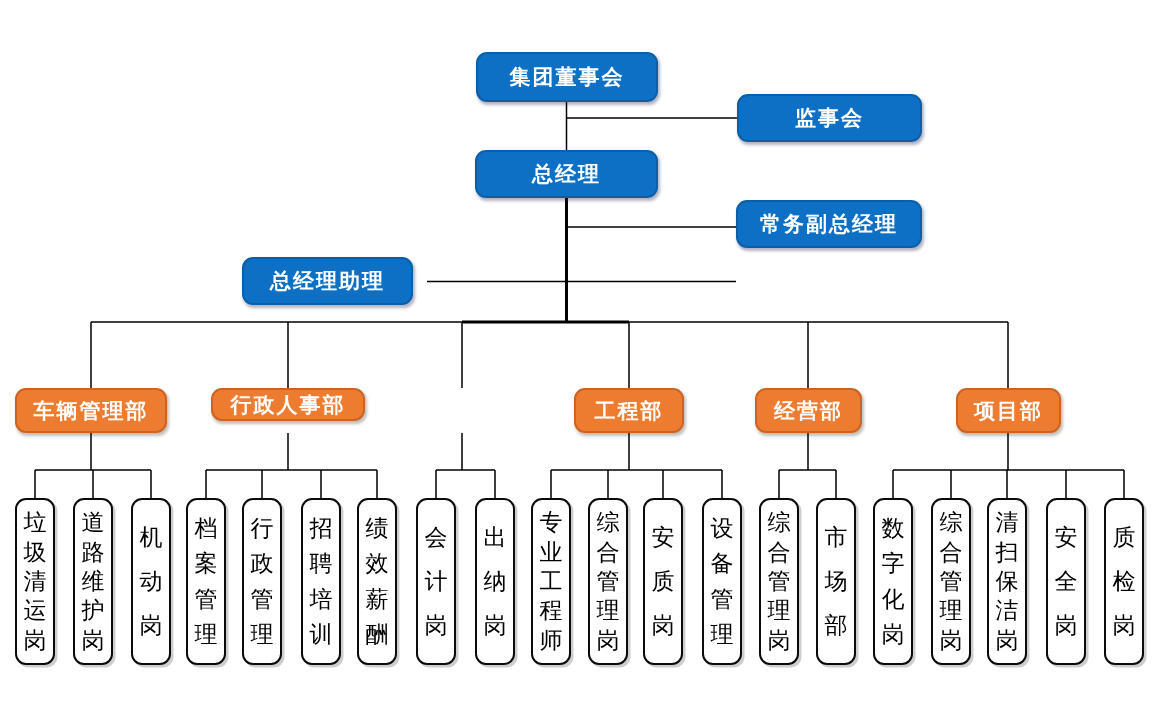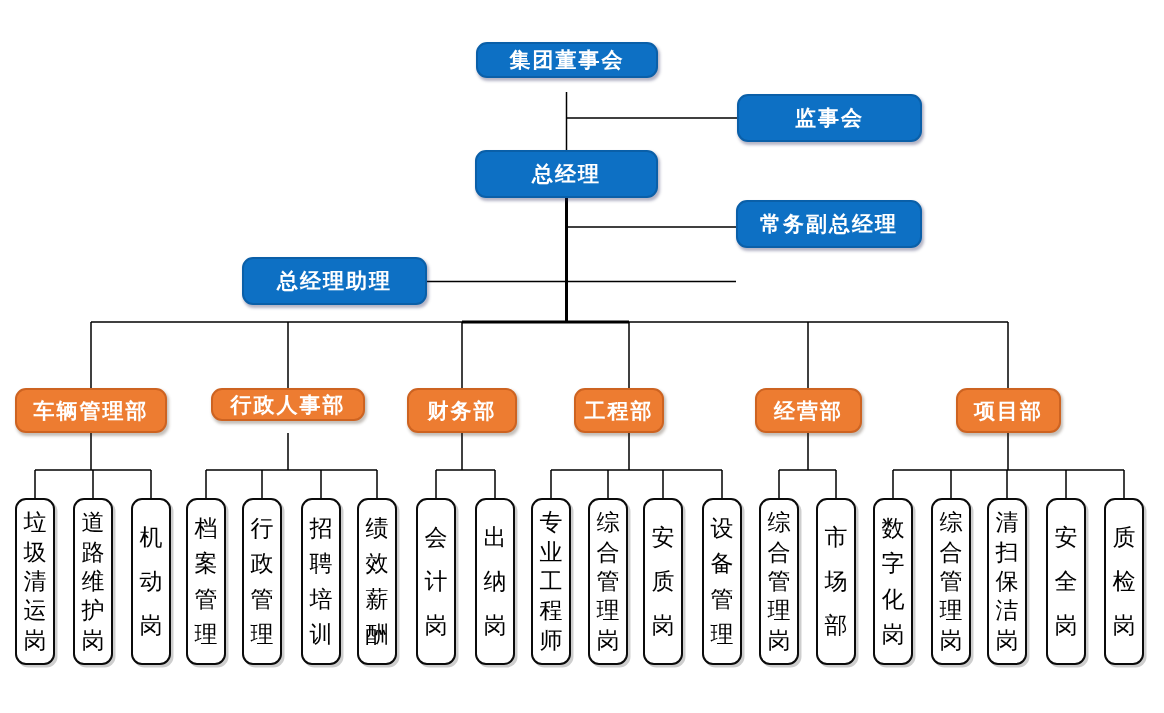--- a/index.html
+++ b/index.html
@@ -133,38 +133,37 @@
       <line x1="836" y1="470" x2="836" y2="499"></line>
 
       <line x1="893" y1="470" x2="893" y2="499"></line>
       <line x1="951" y1="470" x2="951" y2="499"></line>
       <line x1="1007" y1="470" x2="1007" y2="499"></line>
       <line x1="1066" y1="470" x2="1066" y2="499"></line>
       <line x1="1124" y1="470" x2="1124" y2="499"></line>
     </g>
   </svg>
 
-  <div class="node blue" style="left:476px;top:42px;width:182px;height:36px">集团董事会</div>
+  <div class="node blue" style="left:476px;top:52px;width:182px;height:50px">集团董事会</div>
 
   <div class="node blue" style="left:737px;top:94px;width:185px;height:48px">监事会</div>
 
   <div class="node blue" style="left:475px;top:150px;width:183px;height:48px">总经理</div>
 
   <div class="node blue" style="left:736px;top:200px;width:186px;height:48px">常务副总经理</div>
 
-  <div class="node blue" style="left:242px;top:257px;width:185px;height:48px">总经理助理</div>
+  <div class="node blue" style="left:242px;top:257px;width:171px;height:48px">总经理助理</div>
 
 
   <div class="node orange" style="left:15px;top:388px;width:152px;height:45px">车辆管理部</div>
 
   <div class="node orange" style="left:211px;top:388px;width:154px;height:33px">行政人事部</div>
 
-  <div class="node orange" style="left:407px;top:388px;width:110px;height:45px">财务部</div>
-
-  <div class="node orange" style="left:574px;top:388px;width:90px;height:45px">工程部</div>
+
+  <div class="node orange" style="left:574px;top:388px;width:110px;height:45px">工程部</div>
 
   <div class="node orange" style="left:755px;top:388px;width:107px;height:45px">经营部</div>
 
   <div class="node orange" style="left:956px;top:388px;width:105px;height:45px">项目部</div>
 
   <div class="post" style="left:15px;top:498px">
       <span>垃</span>
       <span>圾</span>
       <span>清</span>
       <span>运</span>

